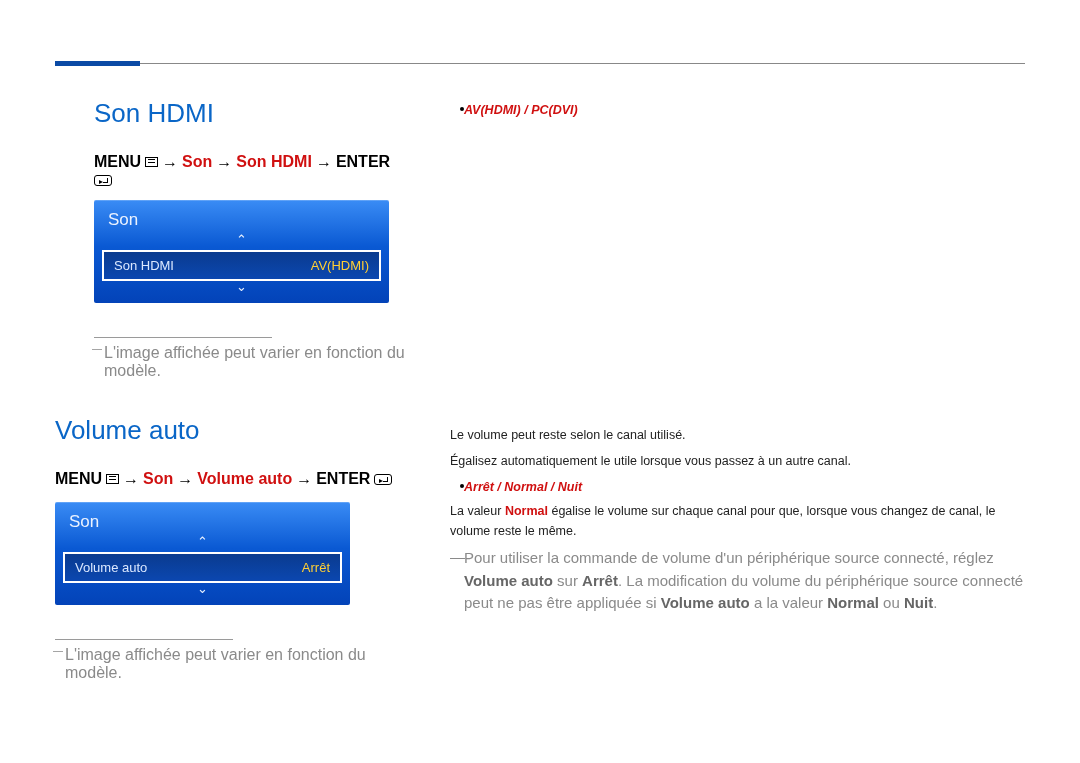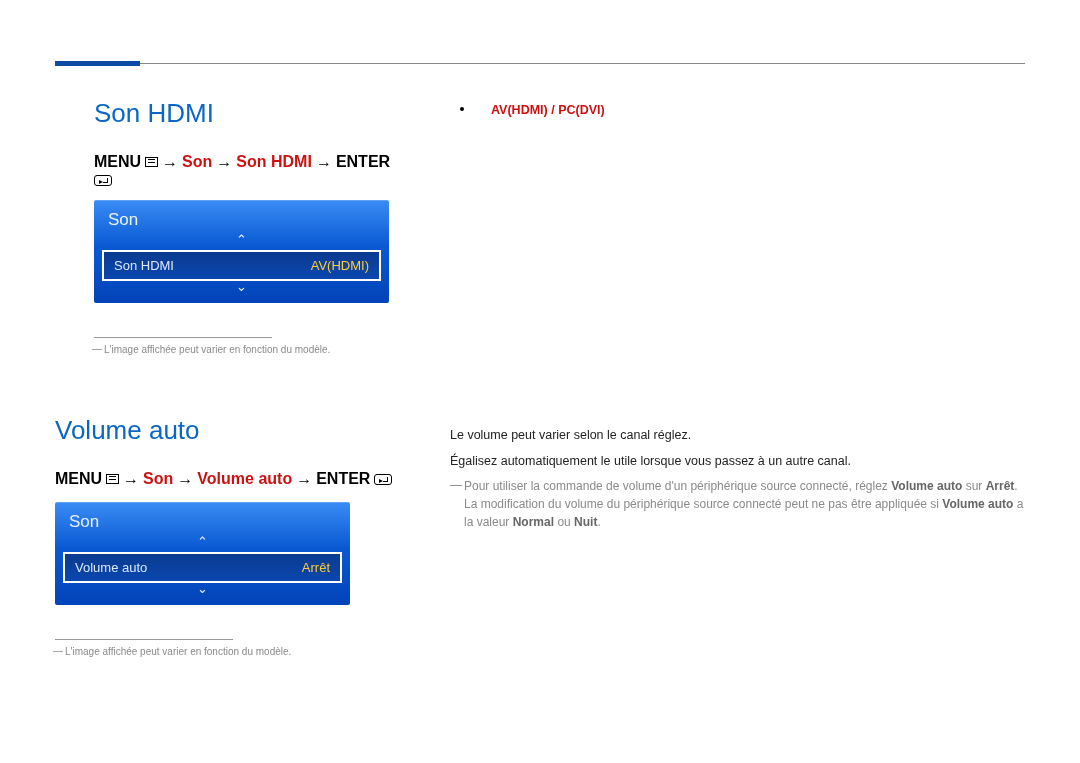--- a/index.html
+++ b/index.html
@@ -121,44 +121,44 @@
   .osd-row .value { color: #ffcf33; font-weight: 400; }
 
   .mini-rule {
     width: 178px;
     height: 1px;
     background: #9a9a9a;
     margin-top: 34px;
     margin-bottom: 6px;
   }
   .note {
-    font-size: 10px;
+    font-size: 16px;
     color: #8a8a8a;
     position: relative;
     padding-left: 10px;
   }
   .note::before {
     content: "―";
     position: absolute;
     left: -2px;
     top: -1px;
     color: #8a8a8a;
     font-size: 10px;
   }
 
   
   .body-text { font-size: 12.5px; color: #222; line-height: 1.6; }
   .body-text p { margin-bottom: 6px; }
   .body-text .red { color: #d01010; font-weight: 700; }
   .body-text .strong { font-weight: 700; color: #000; }
-  .bullet { display: flex; gap: 27px; margin-bottom: 4px; }
+  .bullet { display: flex; gap: 0; margin-bottom: 4px; font-style: italic; }
   .bullet .dot { width: 4px; height: 4px; background: #000; border-radius: 50%; margin-top: 7px; flex-shrink: 0; margin-left: 10px; }
 
   .footnote {
-    font-size: 12px; color: #8a8a8a; line-height: 1.5;
+    font-size: 15px; color: #8a8a8a; line-height: 1.5;
     position: relative; padding-left: 14px; margin-top: 6px;
   }
   .footnote::before {
     content: "―"; position: absolute; left: 0; top: -1px;
     color: #8a8a8a;
   }
   .footnote .strong { font-weight: 700; color: #666; }
 </style>
 </head>
 <body>
@@ -227,18 +227,27 @@
       <span class="value">Arrêt</span>
     </div>
     <div class="osd-arrow">⌄</div>
   </div>
 
   <div class="mini-rule"></div>
   <div class="note">L'image affichée peut varier en fonction du modèle.</div>
 </div>
 
 <div class="col-right s2-right body-text">
-  <p>Le volume peut varier selon le canal réglez.</p>
+  <p>Le volume peut reste selon le canal utilisé.</p>
   <p>Égalisez automatiquement le utile lorsque vous passez à un autre canal.</p>
+  <div class="bullet">
+    <span class="dot"></span>
+    <span>
+      <span class="red">Arrêt</span><span class="red"> / </span><span class="red">Normal</span><span class="red"> / </span><span class="red">Nuit</span>
+    </span>
+  </div>
+  <p>
+    <span>La valeur </span><span class="red">Normal</span><span> égalise le volume sur chaque canal pour que, lorsque vous changez de canal, le volume reste le même.</span>
+  </p>
   <div class="footnote">
     <span>Pour utiliser la commande de volume d'un périphérique source connecté, réglez </span><span class="strong">Volume auto</span><span> sur </span><span class="strong">Arrêt</span><span>. La modification du volume du périphérique source connecté peut ne pas être appliquée si </span><span class="strong">Volume auto</span><span> a la valeur </span><span class="strong">Normal</span><span> ou </span><span class="strong">Nuit</span><span>.</span>
   </div>
 </div>
 
 </body></html>

